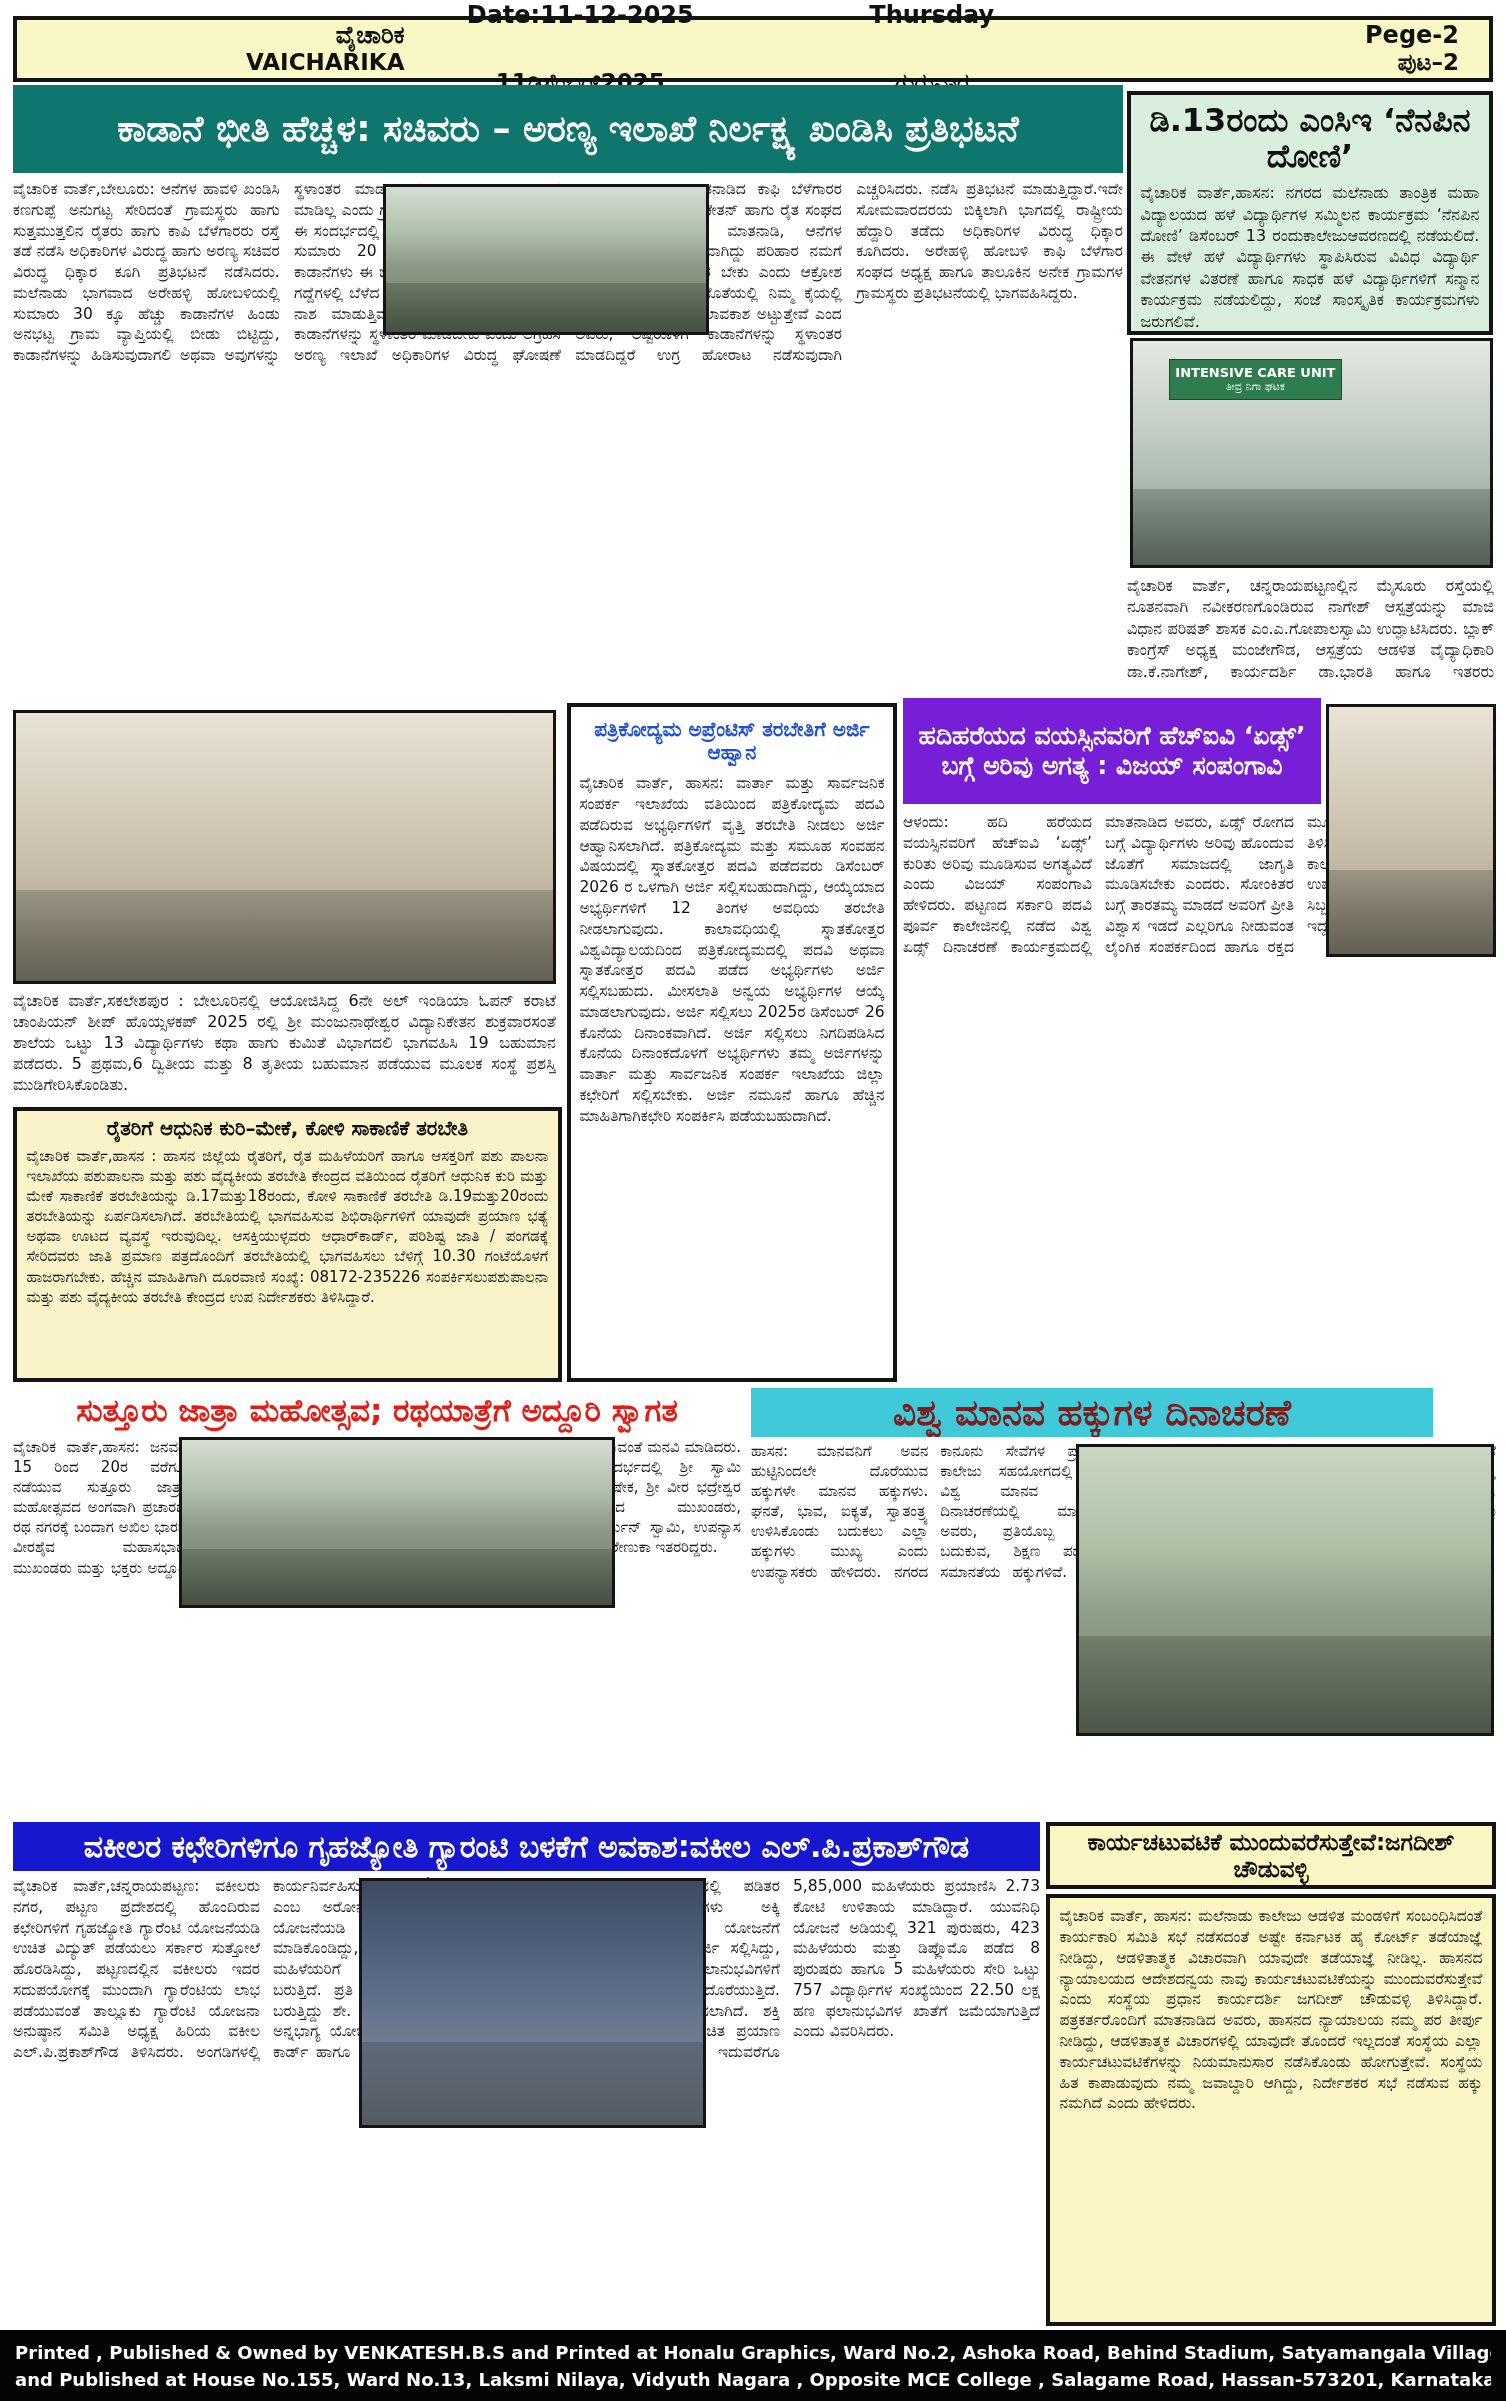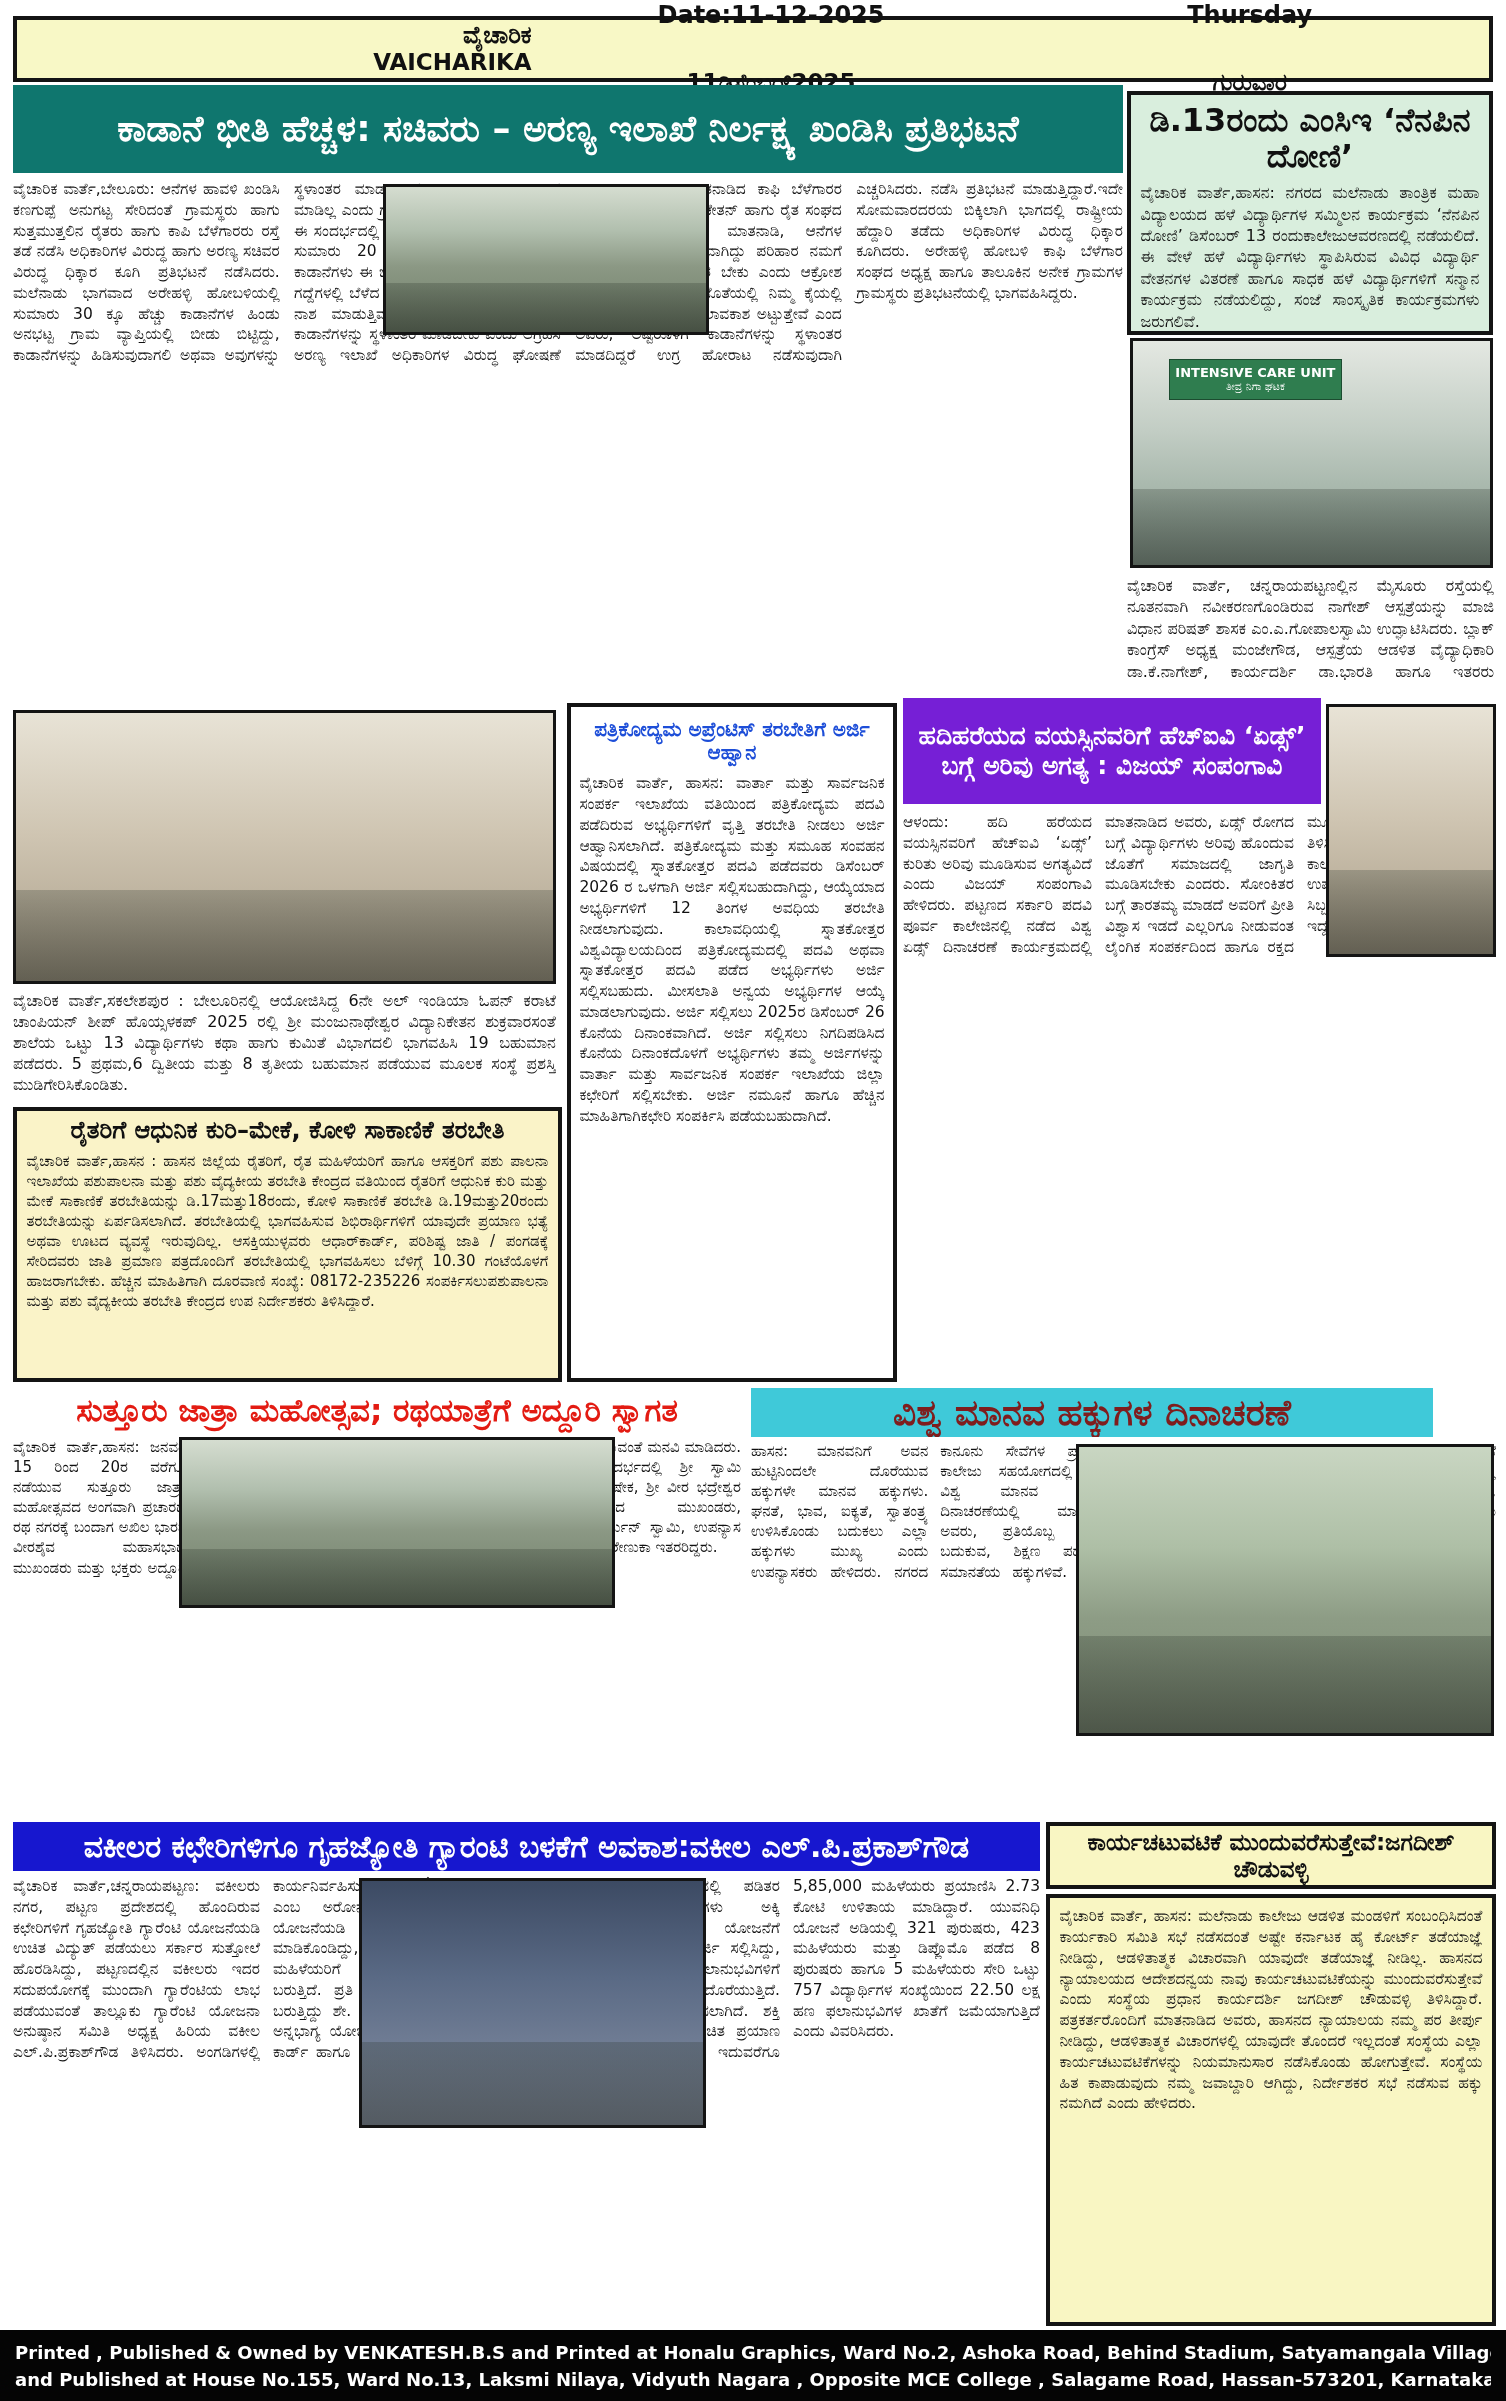--- a/index.html
+++ b/index.html
@@ -42,21 +42,21 @@
                  margin:2.4px 0 8.4px 0;}
   .apprentice-box{left:567px;top:703px;width:330px;height:679px;background:#fff;
                   border:4.8px solid #141414;padding:7.2px 8.4px;overflow:hidden;}
   .apprentice-box .hl{color:#1d4ed8;font-weight:bold;font-size:20px;line-height:1.15;
                       text-align:center;margin:3.6px 0 9.6px 0;}
   .purple-box{left:903px;top:698px;width:418px;height:106px;background:#761fd6;color:#fff;
               display:flex;align-items:center;justify-content:center;text-align:center;
               font-weight:bold;font-size:25px;line-height:1.2;padding:3.6px 10.8px;overflow:hidden;}
   .cattle-box{left:13px;top:1107px;width:549px;height:275px;background:#faf3c8;
               border:4.2px solid #141414;padding:4.8px 9.6px;overflow:hidden;}
-  .cattle-box .hl{font-weight:bold;font-size:24px;text-align:center;line-height:1.15;
+  .cattle-box .hl{font-weight:bold;font-size:20px;text-align:center;line-height:1.15;
                   margin:1.2px 0 6px 0;color:#101010;}
   .malnad-head{left:1046px;top:1822px;width:450px;height:67px;background:#f9f6c3;
                border:4.2px solid #141414;display:flex;align-items:center;justify-content:center;
                font-weight:bold;font-size:23px;text-align:center;overflow:hidden;padding:0 14px;}
   .malnad-body{left:1046px;top:1894px;width:450px;height:432px;background:#f9f6c3;
                border:4.2px solid #141414;padding:8.4px 9.6px;overflow:hidden;}
 
   
   .photo{border:3.6px solid #141414;overflow:hidden;background:#9aa79a;}
   .ph-outdoor{background:linear-gradient(180deg,#c9d6c2 0%,#aebfa6 35%,#8d9c85 60%,#7d8a74 100%);}
@@ -88,20 +88,24 @@
       <div class="l1">ವೈಚಾರಿಕ</div>
       <div class="l2">VAICHARIKA</div>
     </div>
     <div class="header-cell hc-mid">
       <div class="l1">Date:11-12-2025</div>
       <div class="l2">11ಡಿಸೆಂಬರ್2025</div>
     </div>
     <div class="header-cell hc-mid">
       <div class="l1">Thursday</div>
       <div class="l2">ಗುರುವಾರ</div>
+    </div>
+    <div class="header-cell hc-right">
+      <div class="l1">Pege-2</div>
+      <div class="l2">ಪುಟ–2</div>
     </div>
   </div>
 
   <div class="abs band band-navy">ಕಾಡಾನೆ ಭೀತಿ ಹೆಚ್ಚಳ: ಸಚಿವರು – ಅರಣ್ಯ ಇಲಾಖೆ ನಿರ್ಲಕ್ಷ್ಯ ಖಂಡಿಸಿ ಪ್ರತಿಭಟನೆ</div>
 
   <div class="abs bodytext cols4" style="left:13px;top:179px;width:1110px;height:503px;">ವೈಚಾರಿಕ ವಾರ್ತೆ,ಬೇಲೂರು: ಆನೆಗಳ ಹಾವಳಿ ಖಂಡಿಸಿ ಕಣಗುಪ್ಪೆ ಅನುಗಟ್ಟ ಸೇರಿದಂತೆ ಗ್ರಾಮಸ್ಥರು ಹಾಗು ಸುತ್ತಮುತ್ತಲಿನ ರೈತರು ಹಾಗು ಕಾಪಿ ಬೆಳೆಗಾರರು ರಸ್ತೆ ತಡೆ ನಡೆಸಿ ಅಧಿಕಾರಿಗಳ ವಿರುದ್ಧ ಹಾಗು ಅರಣ್ಯ ಸಚಿವರ ವಿರುದ್ಧ ಧಿಕ್ಕಾರ ಕೂಗಿ ಪ್ರತಿಭಟನೆ ನಡೆಸಿದರು. ಮಲೆನಾಡು ಭಾಗವಾದ ಅರೇಹಳ್ಳಿ ಹೋಬಳಿಯಲ್ಲಿ ಸುಮಾರು 30 ಕ್ಕೂ ಹೆಚ್ಚು ಕಾಡಾನೆಗಳ ಹಿಂಡು ಅನಭಟ್ಟ ಗ್ರಾಮ ವ್ಯಾಪ್ತಿಯಲ್ಲಿ ಬೀಡು ಬಿಟ್ಟಿದ್ದು, ಕಾಡಾನೆಗಳನ್ನು ಹಿಡಿಸುವುದಾಗಲಿ ಅಥವಾ ಅವುಗಳನ್ನು ಸ್ಥಳಾಂತರ ಮಾಡುವ ಕೆಲಸವನ್ನು ಅರಣ್ಯ ಇಲಾಖೆ ಮಾಡಿಲ್ಲ ಎಂದು ಗ್ರಾಮಸ್ಥರು ಆಕ್ರೋಶ ವ್ಯಕ್ತಪಡಿಸಿದರು. ಈ ಸಂದರ್ಭದಲ್ಲಿ ನಮ್ಮ ಅನುಭಟ್ಟ ಗ್ರಾಮದ ಭಾಗದಲ್ಲಿ ಸುಮಾರು 20 ದಿನಗಳಿಂದ 30 ಕ್ಕೂ ಹೆಚ್ಚು ಕಾಡಾನೆಗಳು ಈ ಭಾಗದಲ್ಲಿ ವಾಸ ಮಾಡಿ ನಮ್ಮ ಹೊಲ ಗದ್ದೆಗಳಲ್ಲಿ ಬೆಳೆದ ಬೆಳೆಗಳನ್ನು ಹಾಗು ಕಾಫಿ ಬೆಳೆಯನ್ನು ನಾಶ ಮಾಡುತ್ತಿವೆ ಎಂದು ದೂರಿದರು. ಕೂಡಲೇ ಕಾಡಾನೆಗಳನ್ನು ಸ್ಥಳಾಂತರ ಮಾಡಬೇಕು ಎಂದು ಆಗ್ರಹಿಸಿ ಅರಣ್ಯ ಇಲಾಖೆ ಅಧಿಕಾರಿಗಳ ವಿರುದ್ಧ ಘೋಷಣೆ ಕೂಗಿದರು. ನಂತರ ಮಾತನಾಡಿದ ಕಾಫಿ ಬೆಳೆಗಾರರ ಸಂಘದ ಅಧ್ಯಕ್ಷ ಅದ್ದೂರಿ ಚೇತನ್ ಹಾಗು ರೈತ ಸಂಘದ ಅಧ್ಯಕ್ಷ ಭೋಗಮಲ್ಲೇಶ್ ಮಾತನಾಡಿ, ಆನೆಗಳ ಹಾವಳಿಯಿಂದ ಬೆಳೆ ನಷ್ಟವಾಗಿದ್ದು ಪರಿಹಾರ ನಮಗೆ ಬೇಕಿಲ್ಲ, ಶಾಶ್ವತ ಪರಿಹಾರ ಬೇಕು ಎಂದು ಆಕ್ರೋಶ ವ್ಯಕ್ತಪಡಿಸಿದರು. ಇದರ ಜೊತೆಯಲ್ಲಿ ನಿಮ್ಮ ಕೈಯಲ್ಲಿ ನಮಗೆ ಒಂದು ತಿಂಗಳ ಕಾಲಾವಕಾಶ ಅಟ್ಟುತ್ತೇವೆ ಎಂದ ಅವರು, ಅಷ್ಟರೊಳಗೆ ಕಾಡಾನೆಗಳನ್ನು ಸ್ಥಳಾಂತರ ಮಾಡದಿದ್ದರೆ ಉಗ್ರ ಹೋರಾಟ ನಡೆಸುವುದಾಗಿ ಎಚ್ಚರಿಸಿದರು. ನಡೆಸಿ ಪ್ರತಿಭಟನೆ ಮಾಡುತ್ತಿದ್ದಾರೆ.ಇದೇ ಸೋಮವಾರದರಯ ಬಿಕ್ಕಿಲಾಗಿ ಭಾಗದಲ್ಲಿ ರಾಷ್ಟ್ರೀಯ ಹೆದ್ದಾರಿ ತಡೆದು ಅಧಿಕಾರಿಗಳ ವಿರುದ್ಧ ಧಿಕ್ಕಾರ ಕೂಗಿದರು. ಅರೇಹಳ್ಳಿ ಹೋಬಳಿ ಕಾಫಿ ಬೆಳೆಗಾರ ಸಂಘದ ಅಧ್ಯಕ್ಷ ಹಾಗೂ ತಾಲೂಕಿನ ಅನೇಕ ಗ್ರಾಮಗಳ ಗ್ರಾಮಸ್ಥರು ಪ್ರತಿಭಟನೆಯಲ್ಲಿ ಭಾಗವಹಿಸಿದ್ದರು.</div>
 
   <div class="abs photo ph-crowd" style="left:383px;top:184px;width:326px;height:151px;">
     <div class="ph-strip"></div>
   </div>

